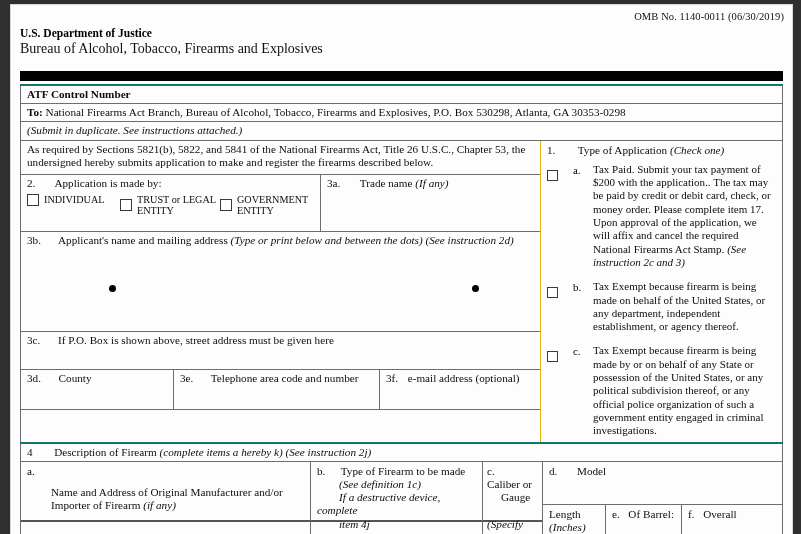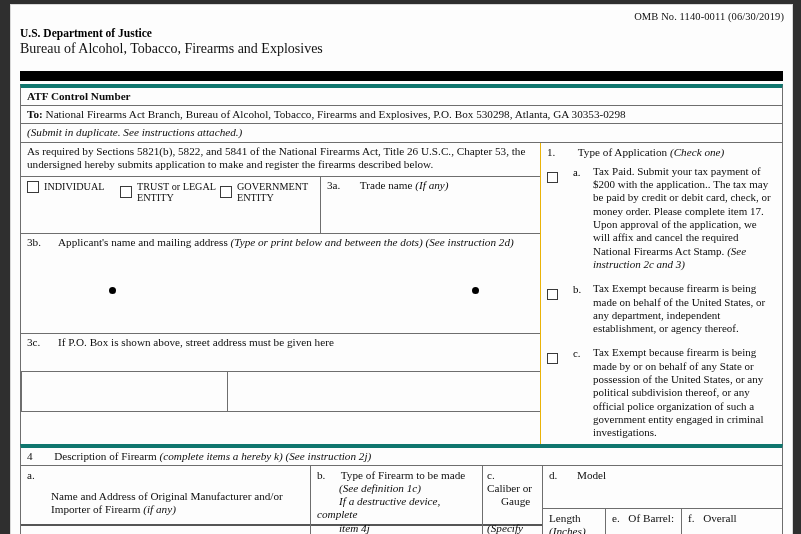--- a/index.html
+++ b/index.html
@@ -54,21 +54,21 @@
     height: 10px; background: #000;
   }
   .band {
     position: relative;
     margin: 0 9px;
     border-left: 1px solid #6e6e6e;
     border-right: 1px solid #6e6e6e;
     border-bottom: 1px solid #6e6e6e;
     background: #fdfdfd;
   }
-  .band.topline { border-top: 4px solid #0f766e; }
+  .band.topline { border-top: 2px solid #0f766e; }
 
   .pad { padding: 2px 5px 2px 6px; }
   .t  { font-size: 11.2px; color: #0d0d0d; line-height: 1.18; }
   .tb { font-weight: bold; }
   .ti { font-style: italic; }
 
   
   .cols { display: flex; justify-content: space-between; }
   .colL { width: 519px; }
   .colR { flex: 1; border-left: 1px solid #eab308; }
@@ -160,20 +160,25 @@
       <div class="cols">
 
         <div class="colL">
 
           <div class="cellline" style="height:34px">
             <div class="pad t" style="padding-right:8px">As required by Sections 5821(b), 5822, and 5841 of the National Firearms Act, Title 26 U.S.C., Chapter 53, the undersigned hereby submits application to make and register the firearms described below.</div>
           </div>
 
           <div class="cellline rowflex" style="height:57px">
             <div style="width:299px">
+              <div class="pad t" style="padding-bottom:0">
+                <span class="num">2.</span>
+                <span style="display:inline-block;width:14px"></span>
+                <span>Application is made by:</span>
+              </div>
               <div class="chkgroup">
                 <div class="chkitem" style="width:93px">
                   <span class="cbx"></span>
                   <span class="chklbl">
                     <span>INDIVIDUAL</span>
                   </span>
                 </div>
                 <div class="chkitem" style="width:100px">
                   <span class="cbx"></span>
                   <span class="chklbl">
@@ -216,24 +221,42 @@
           <div class="cellline" style="height:38px">
             <div class="pad t">
               <span class="num">3c.</span>
               <span style="display:inline-block;width:12px"></span>
               <span>If P.O. Box is shown above, street address must be given here</span>
             </div>
             <div style="height:18px"></div>
           </div>
 
           <div class="cellline rowflex" style="height:40px">
+            <div style="width:152px">
+              <div class="pad t">
+                <span class="num">3d.</span>
+                <span style="display:inline-block;width:12px"></span>
+                <span>County</span>
+              </div>
+              <div style="height:20px"></div>
+            </div>
             <div class="vdiv" style="width:206px">
+              <div class="pad t">
+                <span class="num">3e.</span>
+                <span style="display:inline-block;width:12px"></span>
+                <span>Telephone area code and number</span>
+              </div>
               <div style="height:20px"></div>
             </div>
             <div class="vdiv" style="flex:1">
+              <div class="pad t">
+                <span class="num">3f.</span>
+                <span style="display:inline-block;width:4px"></span>
+                <span>e-mail address (optional)</span>
+              </div>
               <div style="height:20px"></div>
             </div>
           </div>
 
         </div>
 
         <div class="colR">
           <div class="typeapphdr t">
             <span class="num">1.</span>
             <span style="display:inline-block;width:17px"></span>

